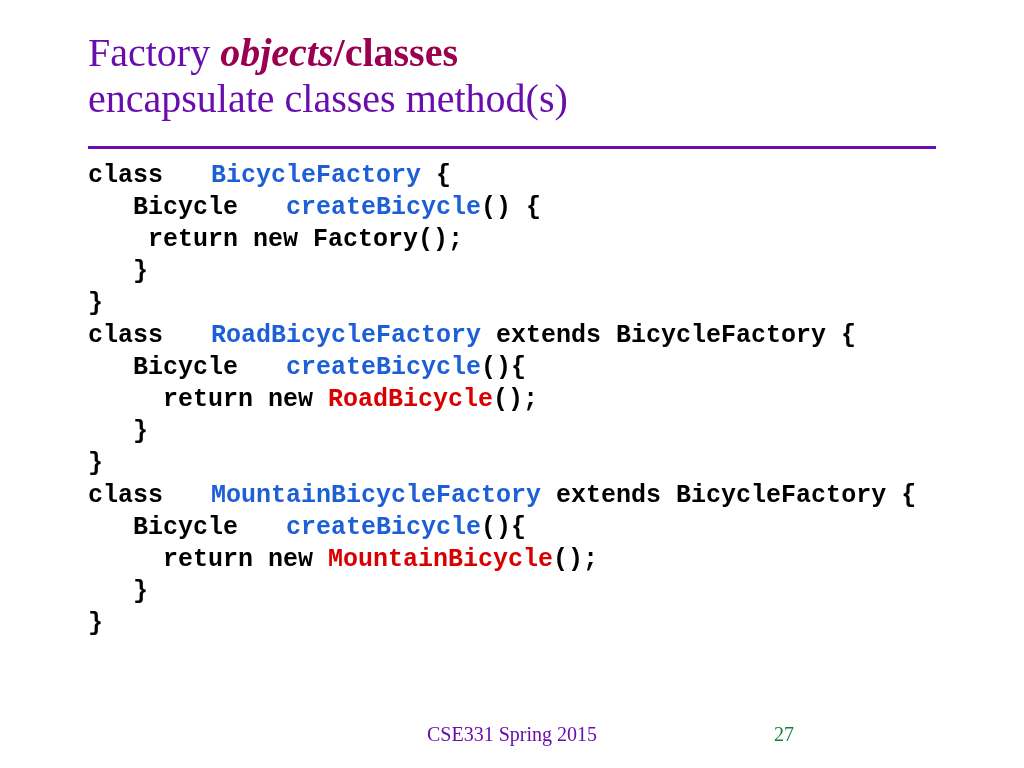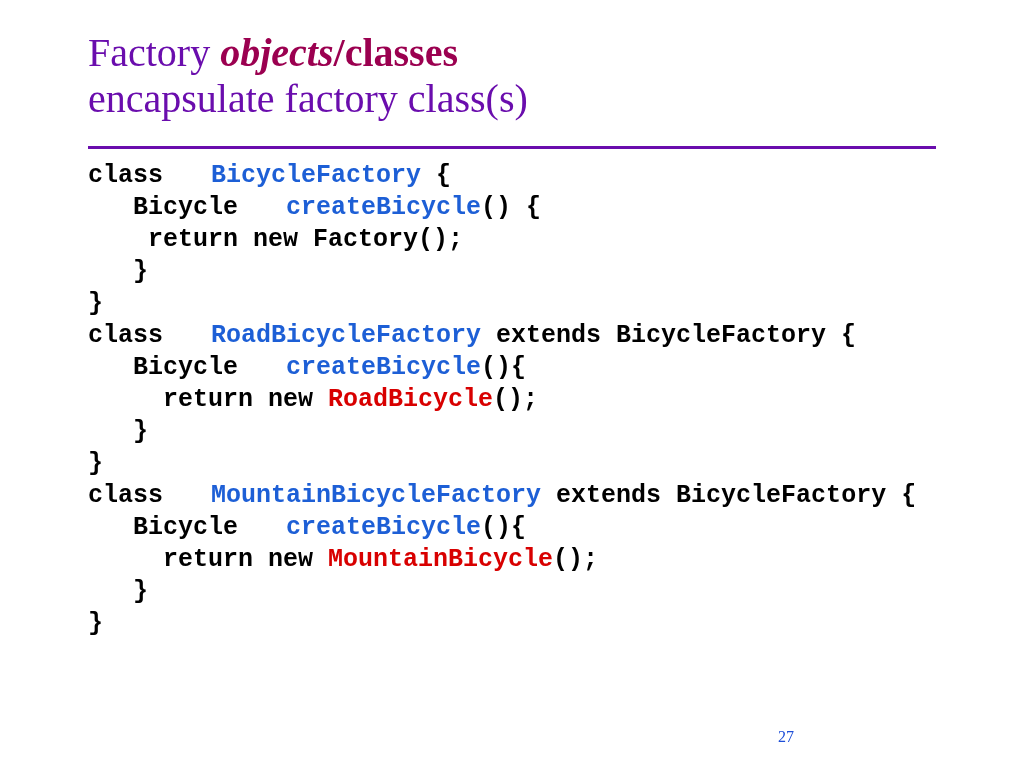--- a/index.html
+++ b/index.html
@@ -58,47 +58,48 @@
     width: 1024px;
     bottom: 22px;
     text-align: center;
     font-size: 20px;
     color: #6a0dad;
   }
   .footer-right {
     position: absolute;
     right: 62px;
     bottom: 22px;
-    font-size: 16px;
-    color: #1d4ed8;
+    font-size: 20px;
+    color: #15803d;
   }
 </style>
 </head>
 <body>
 
 <div class="slide">
 
   <div class="title-block">
     <div class="title-line"><span class="t-purple">Factory </span><span class="t-emph">objects</span><span class="t-bold">/</span><span class="t-bold">classes</span></div>
-    <div class="title-line t-purple">encapsulate factory class(s)</div>
+    <div class="title-line t-purple">encapsulate classes method(s)</div>
   </div>
 
   <hr class="rule">
 
   <div class="code-block"><span><span>class </span><span class="c-blue">BicycleFactory</span><span> {</span></span>
 <span><span>   Bicycle </span><span class="c-blue">createBicycle</span><span>() {</span></span>
 <span>    return new Factory();</span>
 <span>   }</span>
 <span>}</span>
 <span><span>class </span><span class="c-blue">RoadBicycleFactory</span><span> extends BicycleFactory {</span></span>
 <span><span>   Bicycle </span><span class="c-blue">createBicycle</span><span>(){</span></span>
 <span><span>     return new </span><span class="c-red">RoadBicycle</span><span>();</span></span>
 <span>   }</span>
 <span>}</span>
 <span><span>class </span><span class="c-blue">MountainBicycleFactory</span><span> extends BicycleFactory {</span></span>
 <span><span>   Bicycle </span><span class="c-blue">createBicycle</span><span>(){</span></span>
 <span><span>     return new </span><span class="c-red">MountainBicycle</span><span>();</span></span>
 <span>   }</span>
 <span>}</span></div>
 
+  <div class="footer-left">CSE331 Spring 2015</div>
   <div class="footer-right">27</div>
 
 </div>
 
 </body></html>

